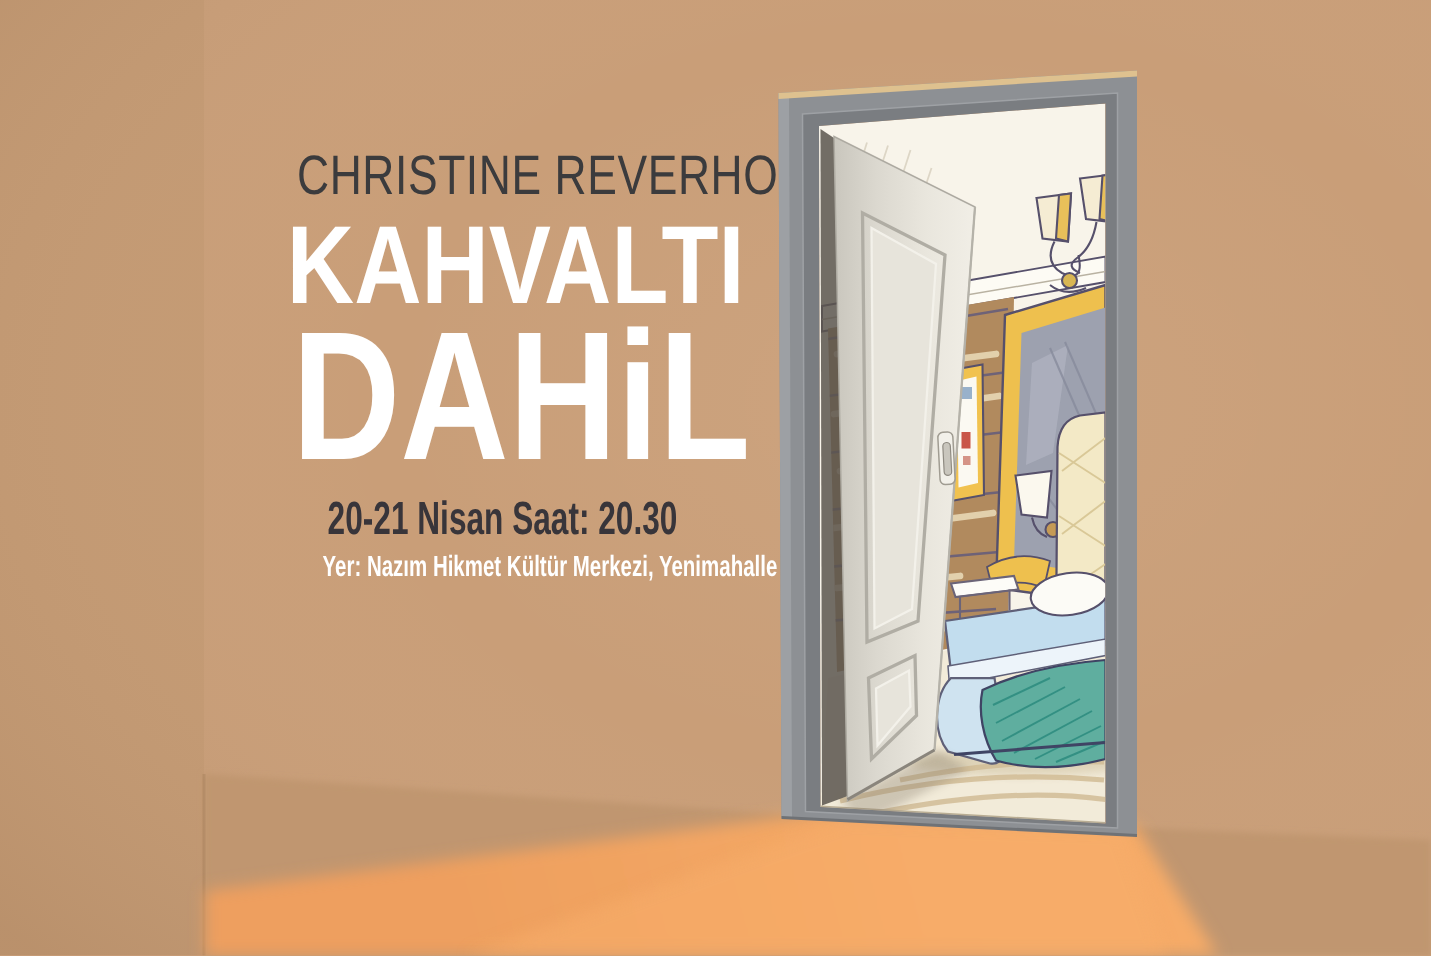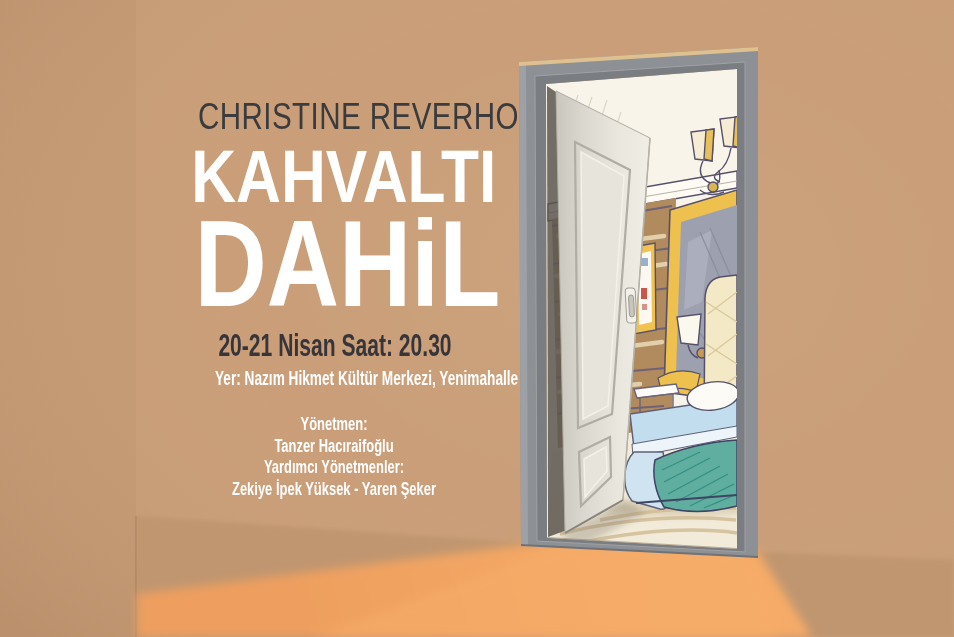--- a/index.html
+++ b/index.html
@@ -248,21 +248,15 @@
       <path d="M535,76 L745,62 L745,552 L537,541 Z" fill="none" stroke="#9ea1a5" stroke-width="1"></path>
     </g>
   </svg>
 
   <div class="text-col">
     <div class="author">CHRISTINE REVERHO</div>
     <div class="title1">KAHVALTI</div>
     <div class="title2">DAHiL</div>
     <div class="dateline">20-21 Nisan Saat: 20.30</div>
     <div class="venueline">Yer: Nazım Hikmet Kültür Merkezi, Yenimahalle</div>
-    <div class="credits">
-      <div>Yönetmen:</div>
-      <div>Tanzer Hacıraifoğlu</div>
-      <div>Yardımcı Yönetmenler:</div>
-      <div>Zekiye İpek Yüksek - Yaren Şeker</div>
-    </div>
   </div>
 
 </div>
 
 </body></html>

